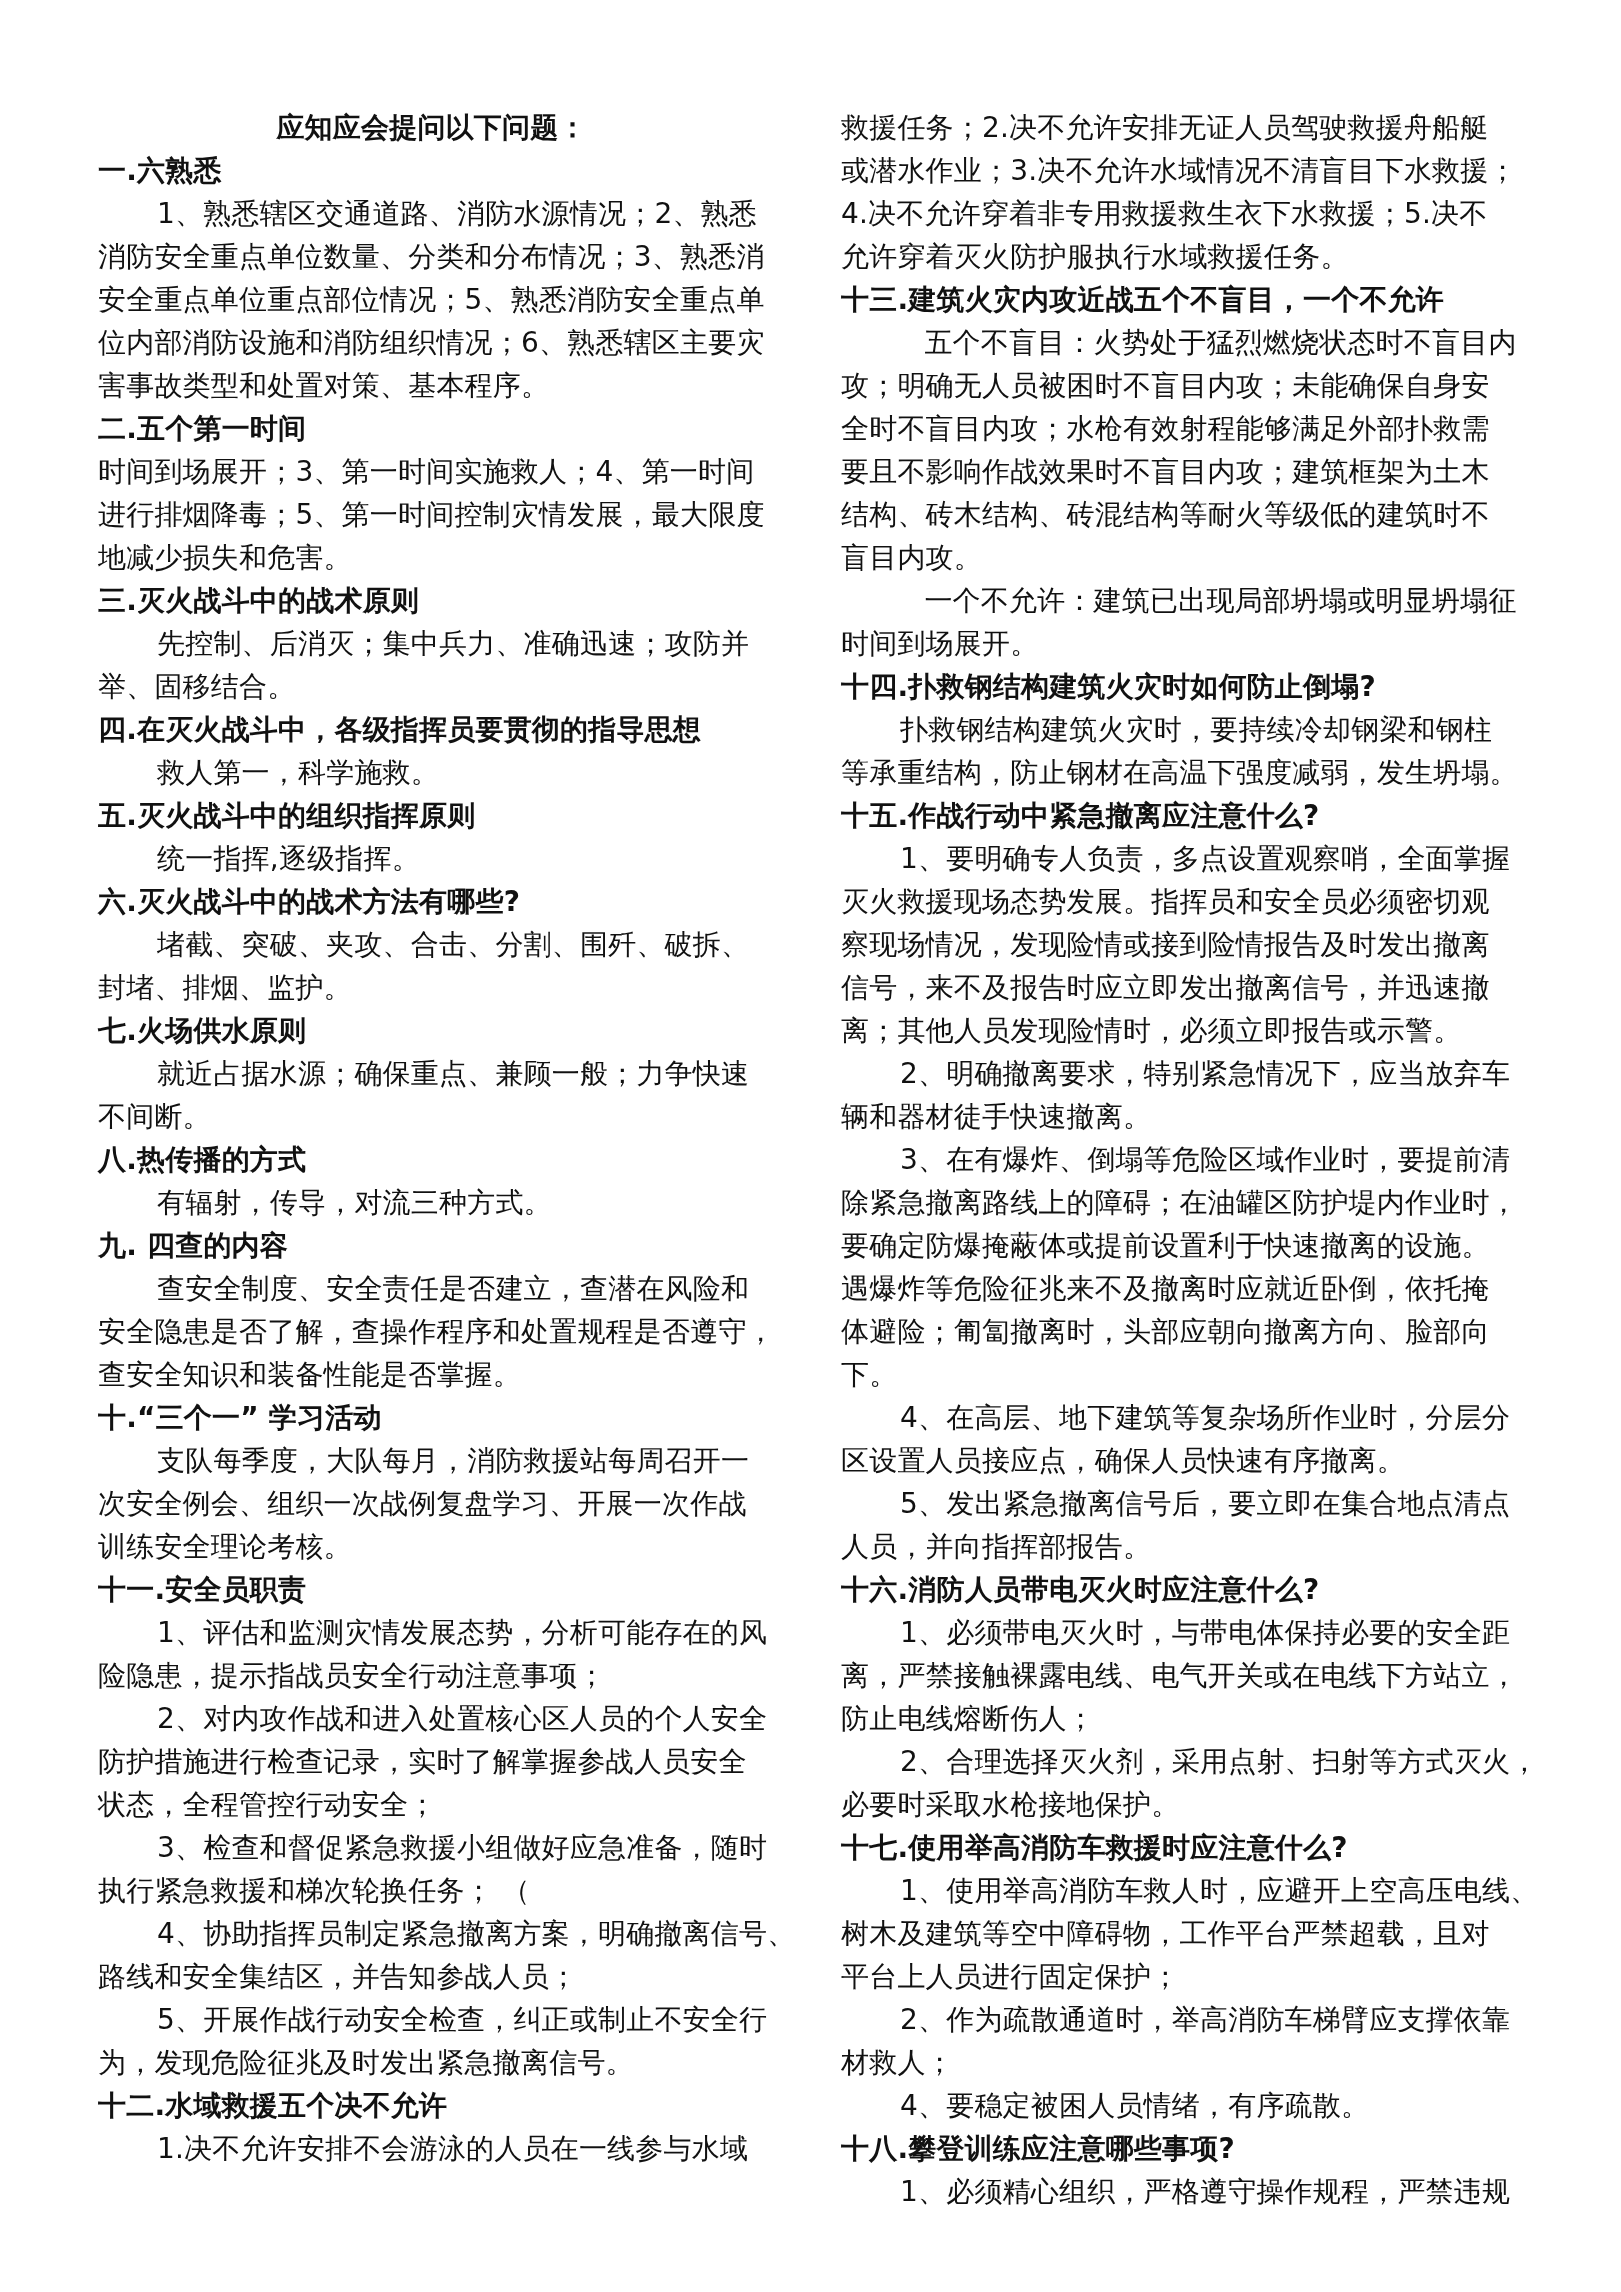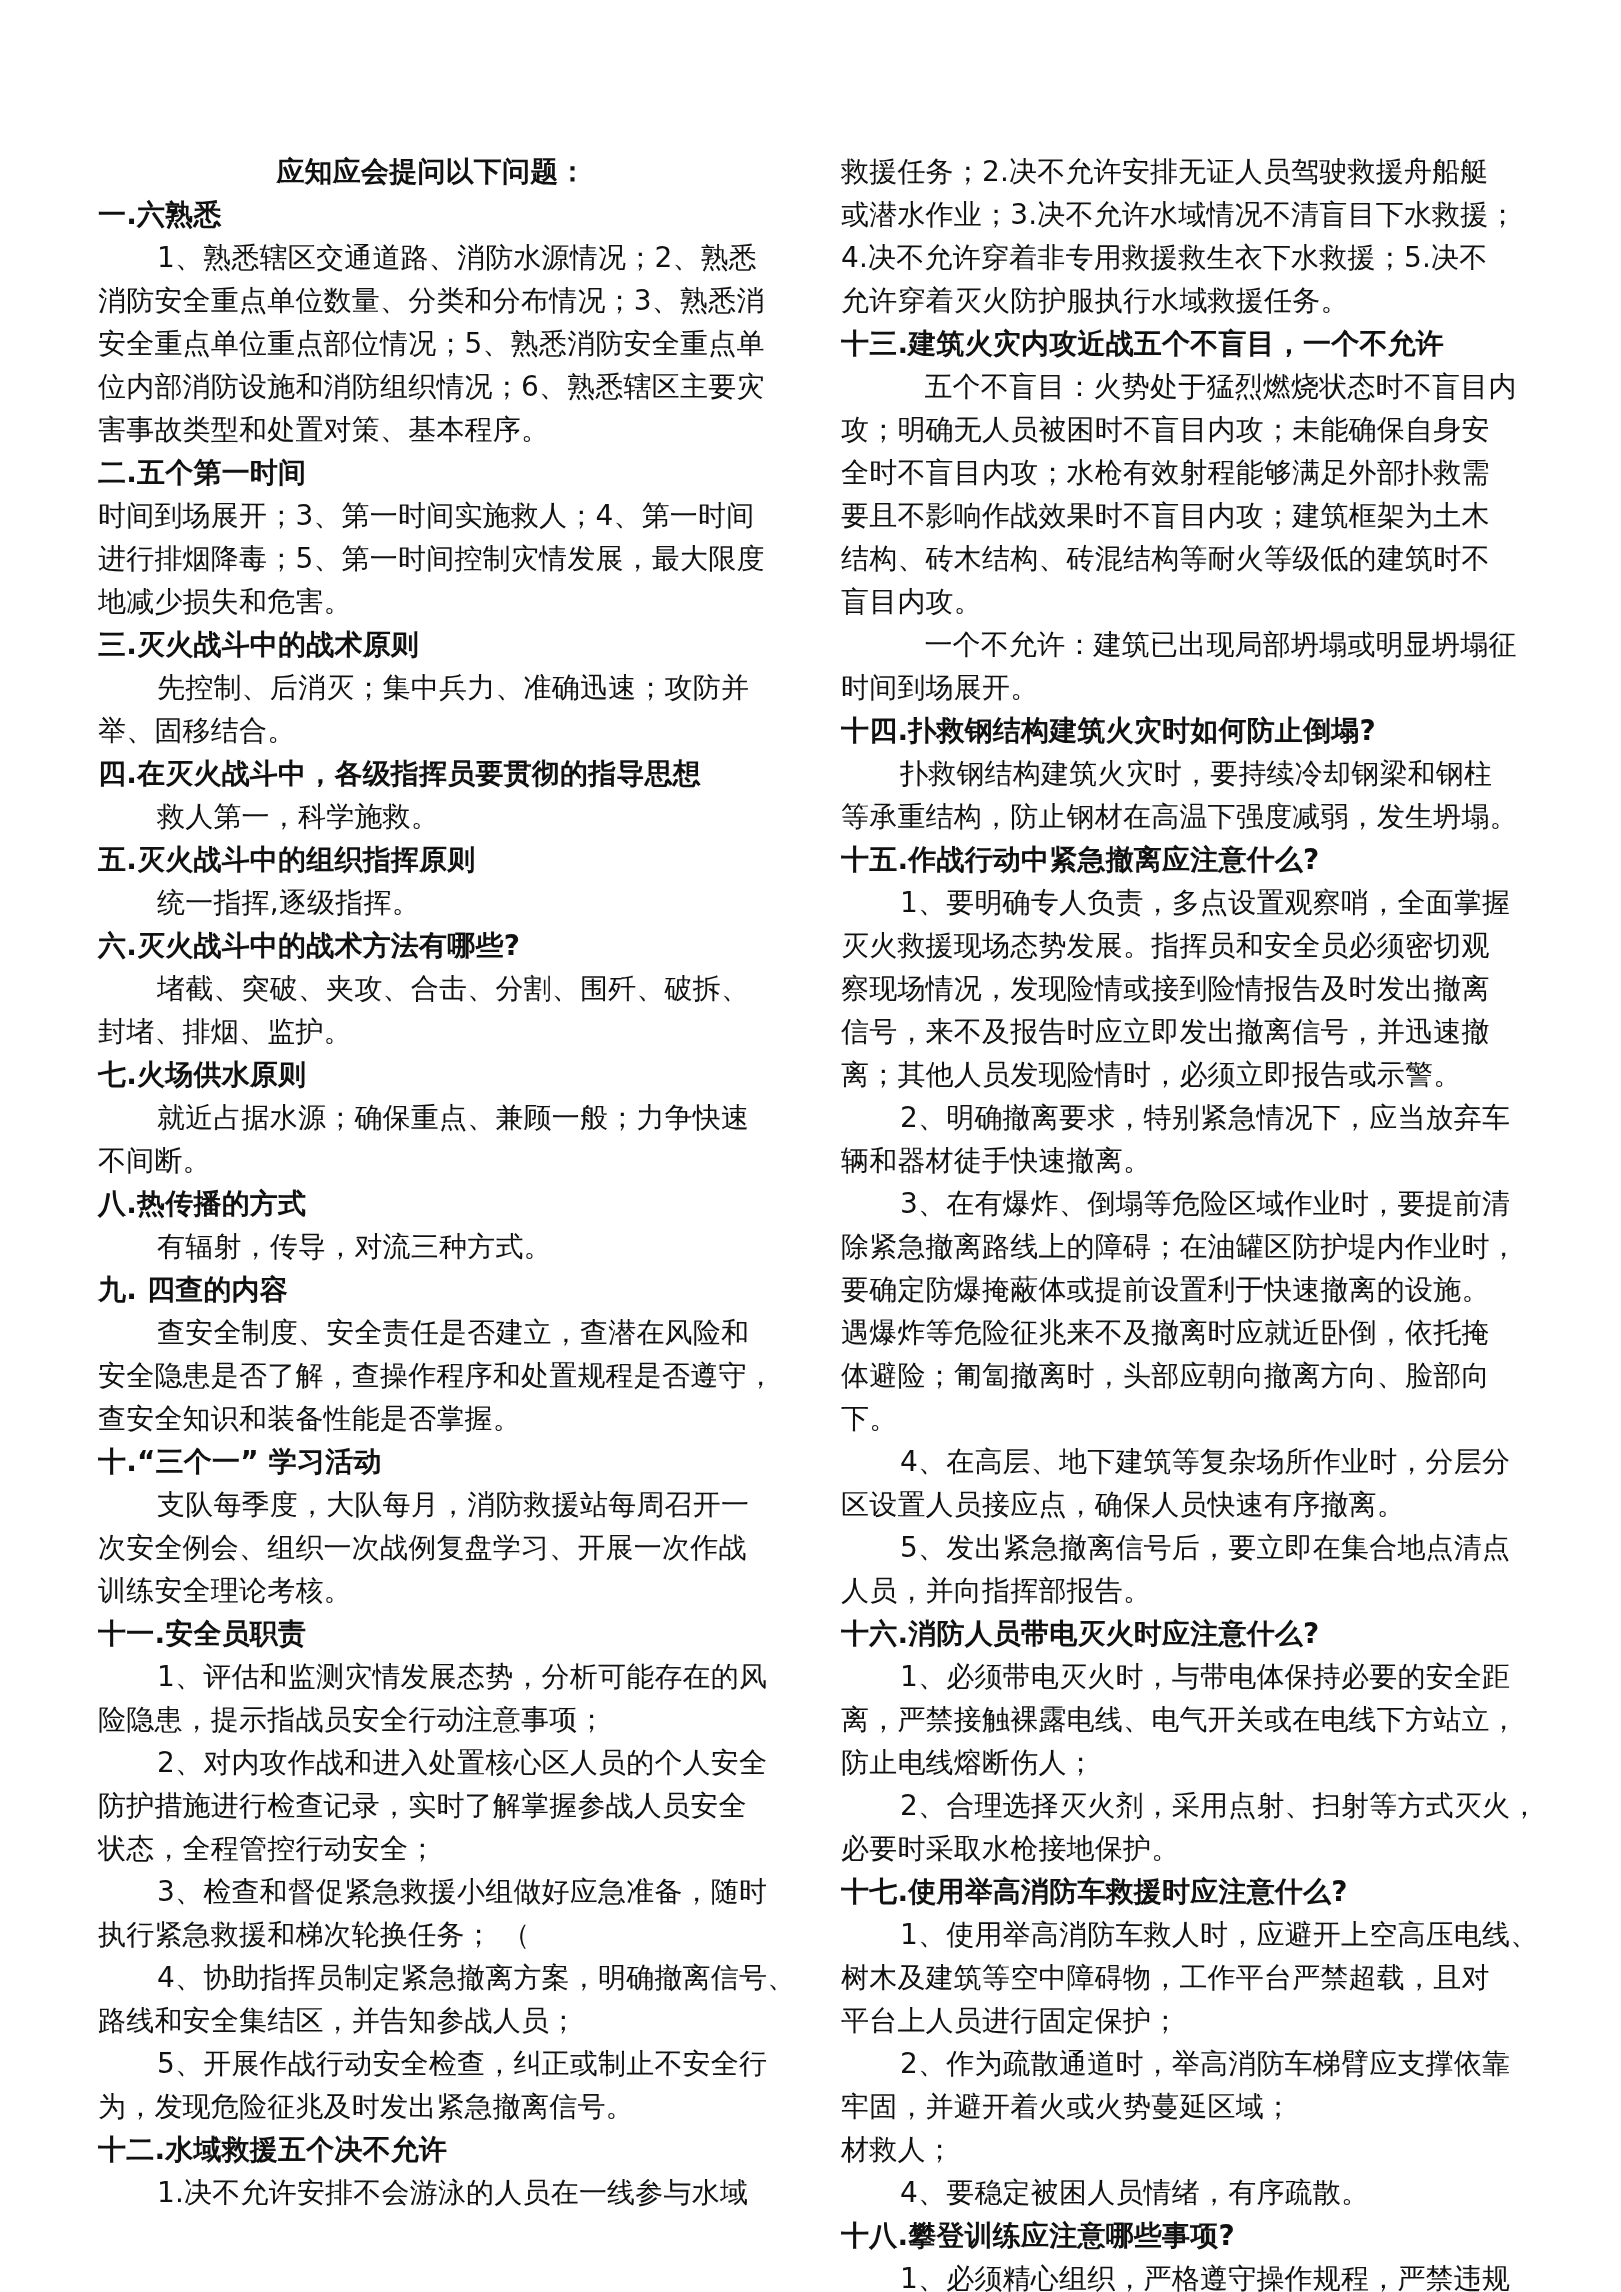--- a/index.html
+++ b/index.html
@@ -1,18 +1,18 @@
 <!DOCTYPE html>
 <html><head>
 <meta charset="utf-8">
 <style>
   html, body { margin: 0; padding: 0; background: #ffffff; }
   body { width: 1621px; height: 2293px; position: relative; overflow: hidden;
          font-family: "DejaVu Sans", "Liberation Sans", sans-serif; color: #111111; }
-  .col { position: absolute; top: 106px; width: 706px; margin-top: 44px; }
+  .col { position: absolute; top: 106px; width: 706px; }
   #col-left { left: 98px; }
   #col-right { left: 841px; }
   .line { height: 43px; line-height: 43px; font-size: 28px; white-space: nowrap; letter-spacing: 0.2px; }
   .line.heading { font-weight: bold; }
   .line.title { font-weight: bold; text-align: center; padding-right: 39px; }
   .line.indent { padding-left: 59px; }
   .line.indent-s { padding-left: 53px; text-align: center; }
 </style>
 </head>
 <body>
@@ -106,19 +106,18 @@
     <div class="line indent">1、必须带电灭火时，与带电体保持必要的安全距</div>
     <div class="line ">离，严禁接触裸露电线、电气开关或在电线下方站立，</div>
     <div class="line ">防止电线熔断伤人；</div>
     <div class="line indent">2、合理选择灭火剂，采用点射、扫射等方式灭火，</div>
     <div class="line ">必要时采取水枪接地保护。</div>
     <div class="line heading">十七.使用举高消防车救援时应注意什么?</div>
     <div class="line indent">1、使用举高消防车救人时，应避开上空高压电线、</div>
     <div class="line ">树木及建筑等空中障碍物，工作平台严禁超载，且对</div>
     <div class="line ">平台上人员进行固定保护；</div>
     <div class="line indent">2、作为疏散通道时，举高消防车梯臂应支撑依靠</div>
-    <div class="line ">牢固，并避开着火或火势蔓延区域；</div>
     <div class="line ">材救人；</div>
     <div class="line indent">4、要稳定被困人员情绪，有序疏散。</div>
     <div class="line heading">十八.攀登训练应注意哪些事项?</div>
     <div class="line indent">1、必须精心组织，严格遵守操作规程，严禁违规</div>
   </div>
 
 
 </body></html>

